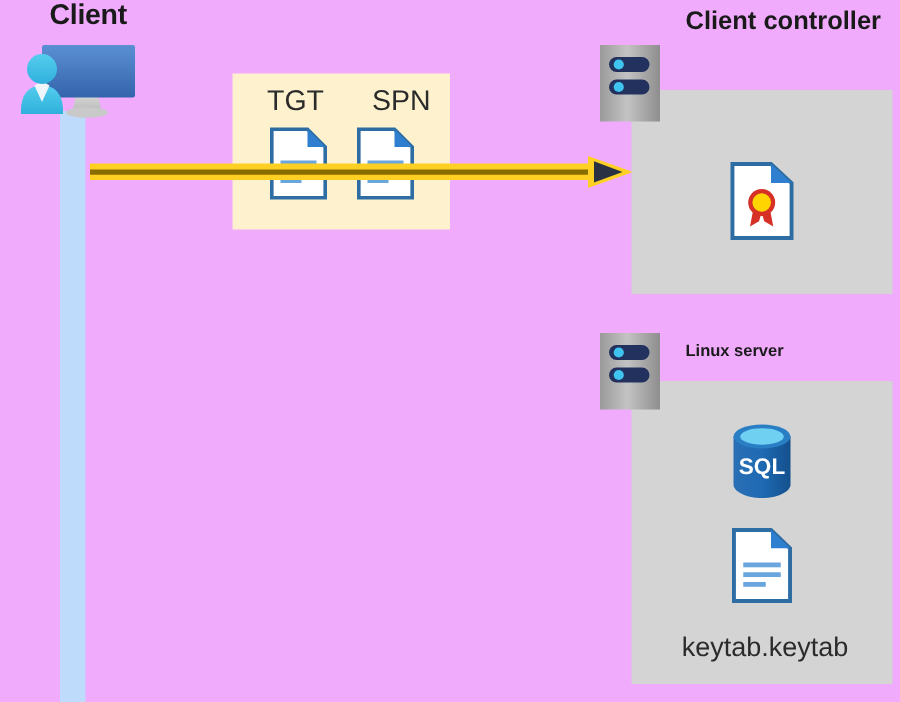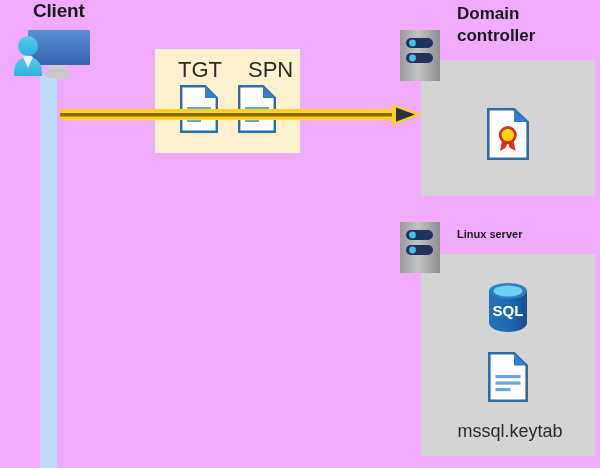--- a/index.html
+++ b/index.html
@@ -42,21 +42,21 @@
   }
 
   
   #tgt-spn-panel {
     left: 155px; top: 49px;
     width: 145px; height: 104px;
     background: #fdf2cd;
   }
   .doc-caption {
     position: absolute;
-    font-size: 22px;
+    font-size: 19px;
     color: #2b2b2b;
     font-family: "Liberation Sans", sans-serif;
   }
   #tgt-caption { left: 178px; top: 57px; }
   #spn-caption { left: 248px; top: 57px; }
 
   #tgt-doc  { left: 180px; top: 85px; width: 38px; height: 48px; }
   #spn-doc  { left: 238px; top: 85px; width: 38px; height: 48px; }
 
   
@@ -193,21 +193,21 @@
       <rect x="0" y="10" width="342" height="3.5" fill="#8a6d00"></rect>
 
       <path d="M332 1 L362 11.6 L332 22.4 Z" fill="#ffd024"></path>
 
       <path d="M336 4.5 L355 11.6 L336 18.7 Z" fill="#2a3142"></path>
     </svg>
   </div>
 
   <div class="abs" id="dc-box"></div>
 
-  <div class="abs" id="dc-title">Domain controller</div>
+  <div class="abs" id="dc-title">Client controller</div>
 
   <div class="abs" id="dc-server-icon">
     <svg width="40" height="51" viewBox="0 0 40 51">
       <defs>
         <linearGradient id="rackGrad" x1="0" y1="0" x2="1" y2="0">
           <stop offset="0" stop-color="#9a9a9a"></stop>
           <stop offset="0.45" stop-color="#c3c3c3"></stop>
           <stop offset="1" stop-color="#8e8e8e"></stop>
         </linearGradient>
       </defs>
@@ -265,15 +265,15 @@
   <div class="abs" id="keytab-doc">
     <svg width="40" height="50" viewBox="0 0 40 50">
       <path d="M1.3 1.3 H26 L38.7 13.5 V48.7 H1.3 Z" fill="#ffffff" stroke="#2e6da4" stroke-width="2.6"></path>
       <path d="M26 1.3 L38.7 13.5 H26 Z" fill="#2f7fd0"></path>
       <rect x="7.5" y="23" width="25" height="3.2" fill="#6aa6de"></rect>
       <rect x="7.5" y="29.5" width="25" height="3.2" fill="#6aa6de"></rect>
       <rect x="7.5" y="36" width="15" height="3.2" fill="#6aa6de"></rect>
     </svg>
   </div>
 
-  <div class="abs" id="keytab-caption">mssql.keytab</div>
+  <div class="abs" id="keytab-caption">keytab.keytab</div>
 
 </div>
 
 </body></html>

